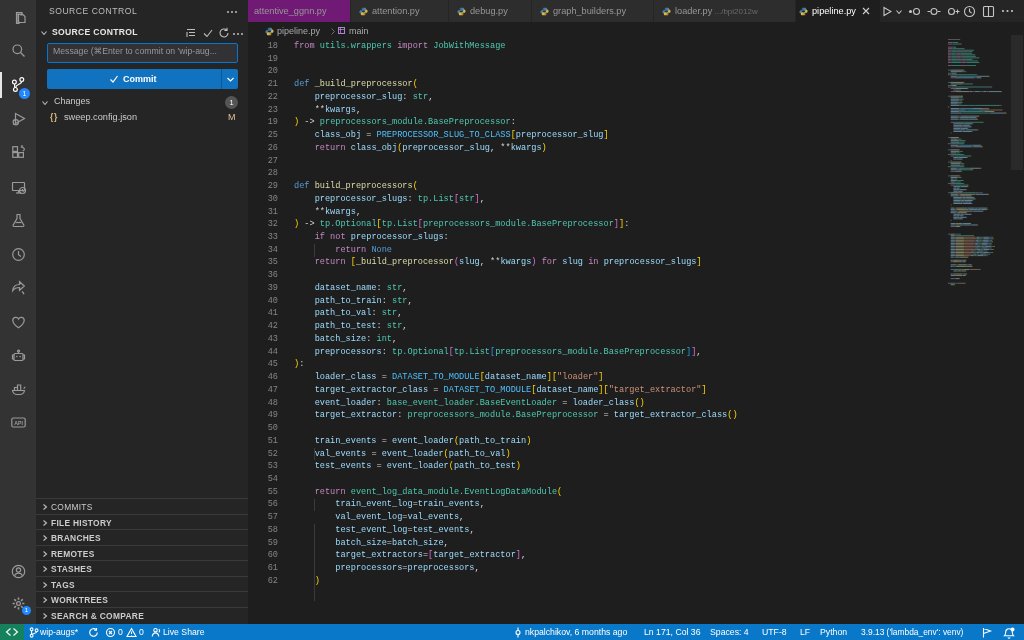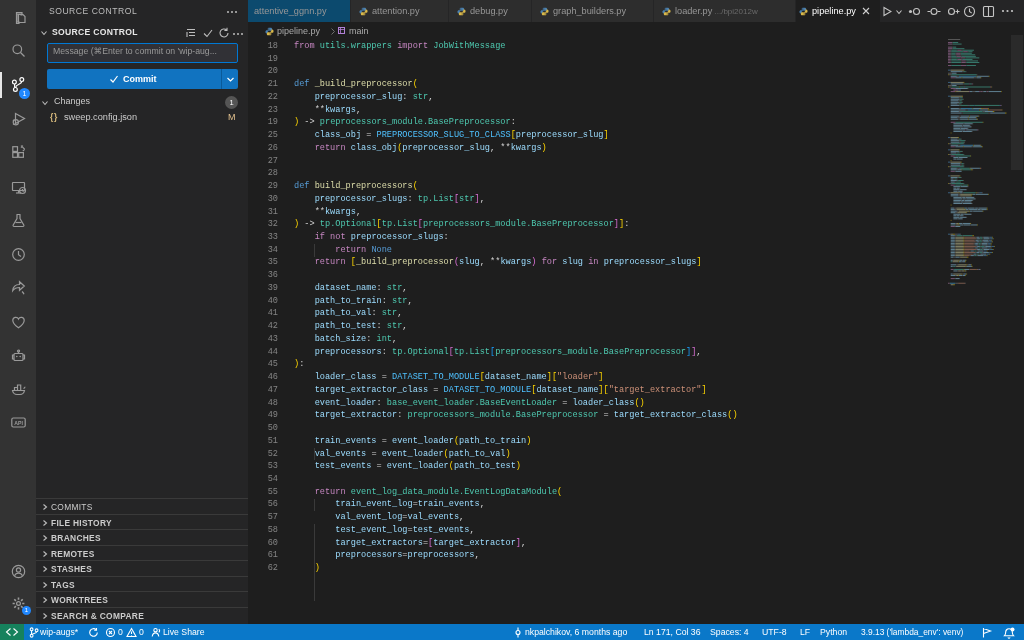--- a/index.html
+++ b/index.html
@@ -12,21 +12,21 @@
 .ln{display:inline-block;width:30px;text-align:right;color:#858585}
 .ct{margin-left:16px}
 .sbt{position:absolute;top:0;height:16px;line-height:17px;font-size:8.7px;color:#ffffff;white-space:nowrap}
 #statusbar{position:absolute;left:0;top:624px;width:1024px;height:16px;background:#0a78c9}
 .ig{position:absolute;width:1px;background:#3a3a3a}
 </style></head>
 <body>
 <div id="editor"></div>
 <div id="tabbar"></div>
 <div class="abs" style="left:0;top:0;width:1024px;height:22px">
-    <div class="abs" style="left:248px;top:0;width:102px;height:22px;background:#0c4a6e">
+    <div class="abs" style="left:248px;top:0;width:102px;height:22px;background:#701a75">
       <div class="abs" style="left:6px;top:0;height:22px;line-height:23px;font-size:9.2px;color:#979797;white-space:nowrap">attentive_ggnn.py</div>
     </div>
     <div class="abs" style="left:351px;top:0;width:97px;height:22px;background:#2d2d2d">
       <svg class="abs" style="left:8px;top:6.5px" width="9" height="9" viewBox="0 0 16 16" fill="none">
 <path fill="#4a80b0" d="M7.9 1.2c-1.8 0-3.1.7-3.1 2.1v1.8h3.3v.7H3.3C1.8 5.8.8 7 .8 8.6c0 1.6 1 2.9 2.5 2.9h1.4V9.6c0-1.5 1.3-2.8 2.8-2.8h3.1c1.2 0 2.1-.9 2.1-2.1V3.3c0-1.4-1.4-2.1-2.8-2.1zm-1 1.2a.75.75 0 1 1 0 1.5.75.75 0 0 1 0-1.5z"></path>
 <path fill="#d9b84a" d="M8.1 14.8c1.8 0 3.1-.7 3.1-2.1v-1.8H7.9v-.7h4.8c1.5 0 2.5-1.2 2.5-2.8 0-1.6-1-2.9-2.5-2.9h-1.4v1.9c0 1.5-1.3 2.8-2.8 2.8H5.4c-1.2 0-2.1.9-2.1 2.1v1.4c0 1.4 1.4 2.1 2.8 2.1zm1-1.2a.75.75 0 1 1 0-1.5.75.75 0 0 1 0 1.5z"></path>
 </svg>
       <div class="abs" style="left:21px;top:0;height:22px;line-height:23px;font-size:9.2px;color:#979797;white-space:nowrap">attention.py</div>
     </div>
     <div class="abs" style="left:449px;top:0;width:82px;height:22px;background:#2d2d2d">
@@ -141,20 +141,21 @@
 <div class="cl"><span class="ln">49</span><span class="ct"><span style="color:#d4d4d4">    </span><span style="color:#9cdcfe">target_extractor</span><span style="color:#d4d4d4">: </span><span style="color:#4ec9b0">preprocessors_module.BasePreprocessor</span><span style="color:#d4d4d4"> = </span><span style="color:#9cdcfe">target_extractor_class</span><span style="color:#ffd700">()</span></span></div>
 <div class="cl"><span class="ln">50</span><span class="ct"></span></div>
 <div class="cl"><span class="ln">51</span><span class="ct"><span style="color:#d4d4d4">    </span><span style="color:#9cdcfe">train_events</span><span style="color:#d4d4d4"> = </span><span style="color:#9cdcfe">event_loader</span><span style="color:#ffd700">(</span><span style="color:#9cdcfe">path_to_train</span><span style="color:#ffd700">)</span></span></div>
 <div class="cl"><span class="ln">52</span><span class="ct"><span style="color:#d4d4d4">    </span><span style="color:#9cdcfe">val_events</span><span style="color:#d4d4d4"> = </span><span style="color:#9cdcfe">event_loader</span><span style="color:#ffd700">(</span><span style="color:#9cdcfe">path_to_val</span><span style="color:#ffd700">)</span></span></div>
 <div class="cl"><span class="ln">53</span><span class="ct"><span style="color:#d4d4d4">    </span><span style="color:#9cdcfe">test_events</span><span style="color:#d4d4d4"> = </span><span style="color:#9cdcfe">event_loader</span><span style="color:#ffd700">(</span><span style="color:#9cdcfe">path_to_test</span><span style="color:#ffd700">)</span></span></div>
 <div class="cl"><span class="ln">54</span><span class="ct"></span></div>
 <div class="cl"><span class="ln">55</span><span class="ct"><span style="color:#d4d4d4">    </span><span style="color:#c586c0">return </span><span style="color:#4ec9b0">event_log_data_module.EventLogDataModule</span><span style="color:#ffd700">(</span></span></div>
 <div class="cl"><span class="ln">56</span><span class="ct"><span style="color:#d4d4d4">        </span><span style="color:#9cdcfe">train_event_log</span><span style="color:#d4d4d4">=</span><span style="color:#9cdcfe">train_events</span><span style="color:#d4d4d4">,</span></span></div>
 <div class="cl"><span class="ln">57</span><span class="ct"><span style="color:#d4d4d4">        </span><span style="color:#9cdcfe">val_event_log</span><span style="color:#d4d4d4">=</span><span style="color:#9cdcfe">val_events</span><span style="color:#d4d4d4">,</span></span></div>
 <div class="cl"><span class="ln">58</span><span class="ct"><span style="color:#d4d4d4">        </span><span style="color:#9cdcfe">test_event_log</span><span style="color:#d4d4d4">=</span><span style="color:#9cdcfe">test_events</span><span style="color:#d4d4d4">,</span></span></div>
+<div class="cl"><span class="ln">59</span><span class="ct"><span style="color:#d4d4d4">        </span><span style="color:#9cdcfe">batch_size</span><span style="color:#d4d4d4">=</span><span style="color:#9cdcfe">batch_size</span><span style="color:#d4d4d4">,</span></span></div>
 <div class="cl"><span class="ln">60</span><span class="ct"><span style="color:#d4d4d4">        </span><span style="color:#9cdcfe">target_extractors</span><span style="color:#d4d4d4">=</span><span style="color:#da70d6">[</span><span style="color:#9cdcfe">target_extractor</span><span style="color:#da70d6">]</span><span style="color:#d4d4d4">,</span></span></div>
 <div class="cl"><span class="ln">61</span><span class="ct"><span style="color:#d4d4d4">        </span><span style="color:#9cdcfe">preprocessors</span><span style="color:#d4d4d4">=</span><span style="color:#9cdcfe">preprocessors</span><span style="color:#d4d4d4">,</span></span></div>
 <div class="cl"><span class="ln">62</span><span class="ct"><span style="color:#d4d4d4">    </span><span style="color:#ffd700">)</span></span></div>
   </div>
 <div class="ig" style="left:314px;top:243.84px;height:12.74px"></div>
 <div class="ig" style="left:314px;top:447.68px;height:12.74px"></div>
 <div class="ig" style="left:314px;top:498.64px;height:12.74px"></div>
 <div class="ig" style="left:314px;top:524.12px;height:76.44px"></div>
 <svg class="abs" style="left:0;top:0" width="1024" height="640">
     <rect x="948.0" y="39.00" width="12.2" height="0.95" fill="#8a8a8a" fill-opacity="0.55"></rect>

